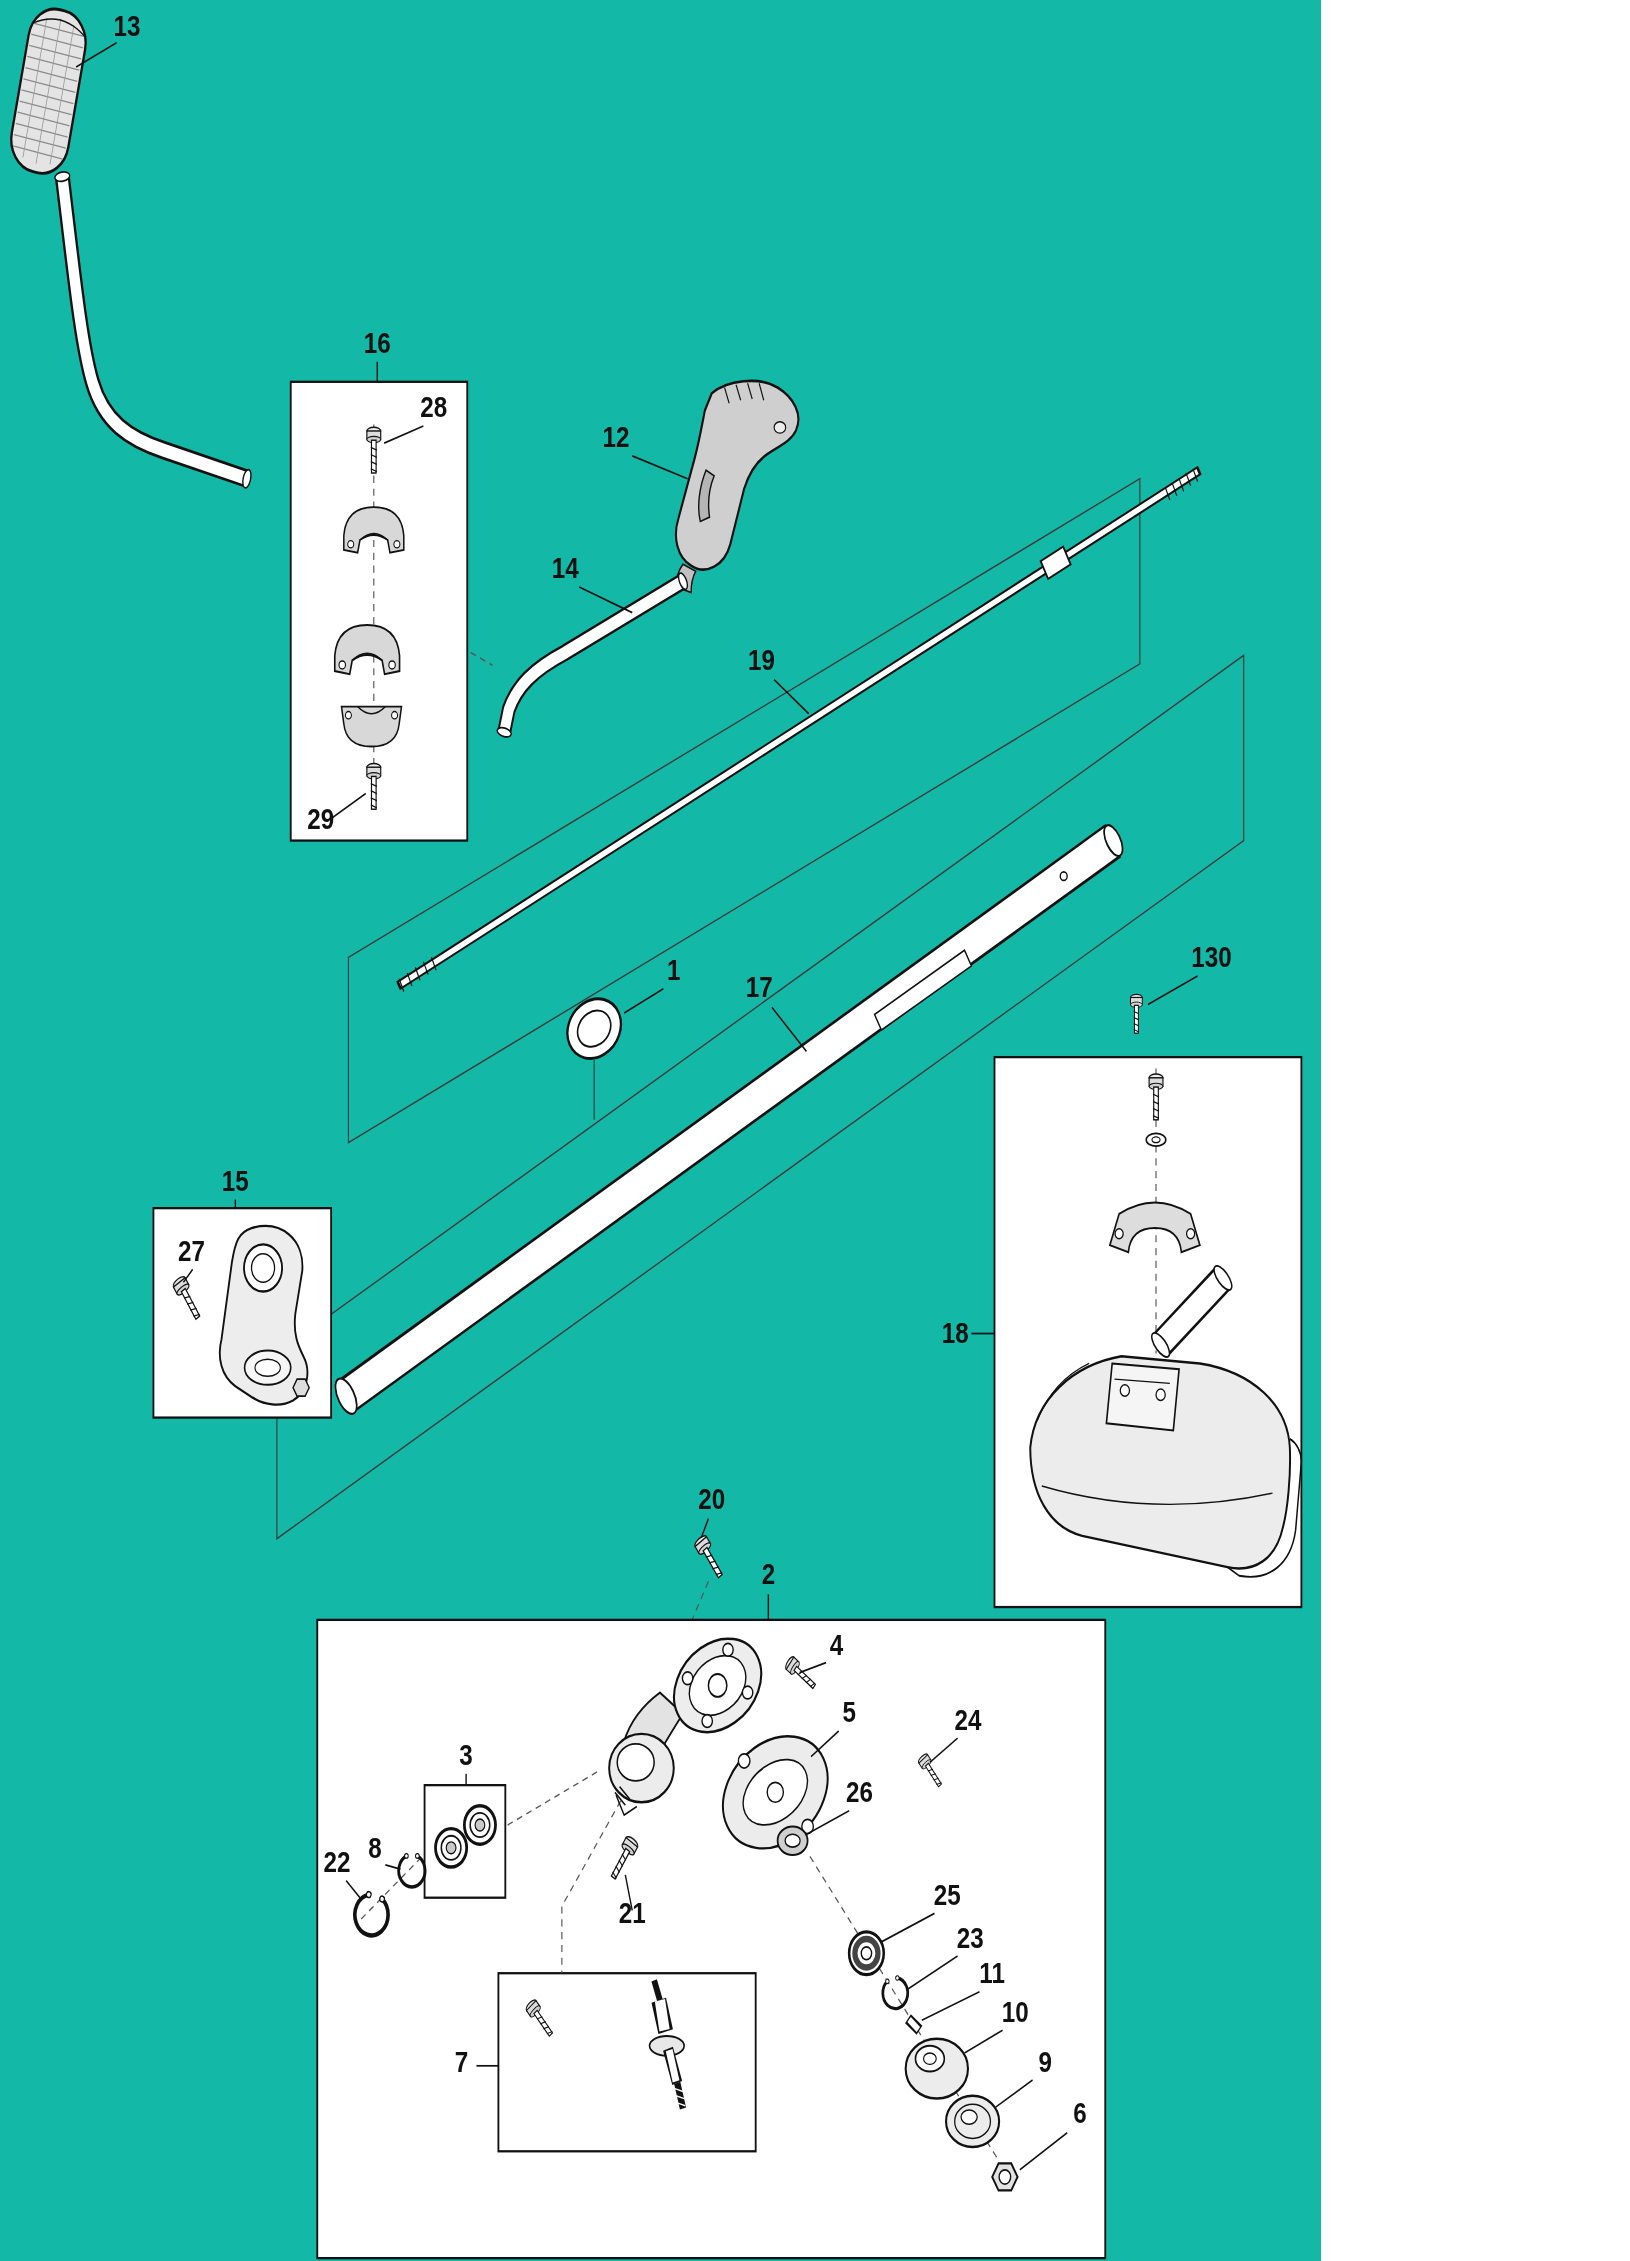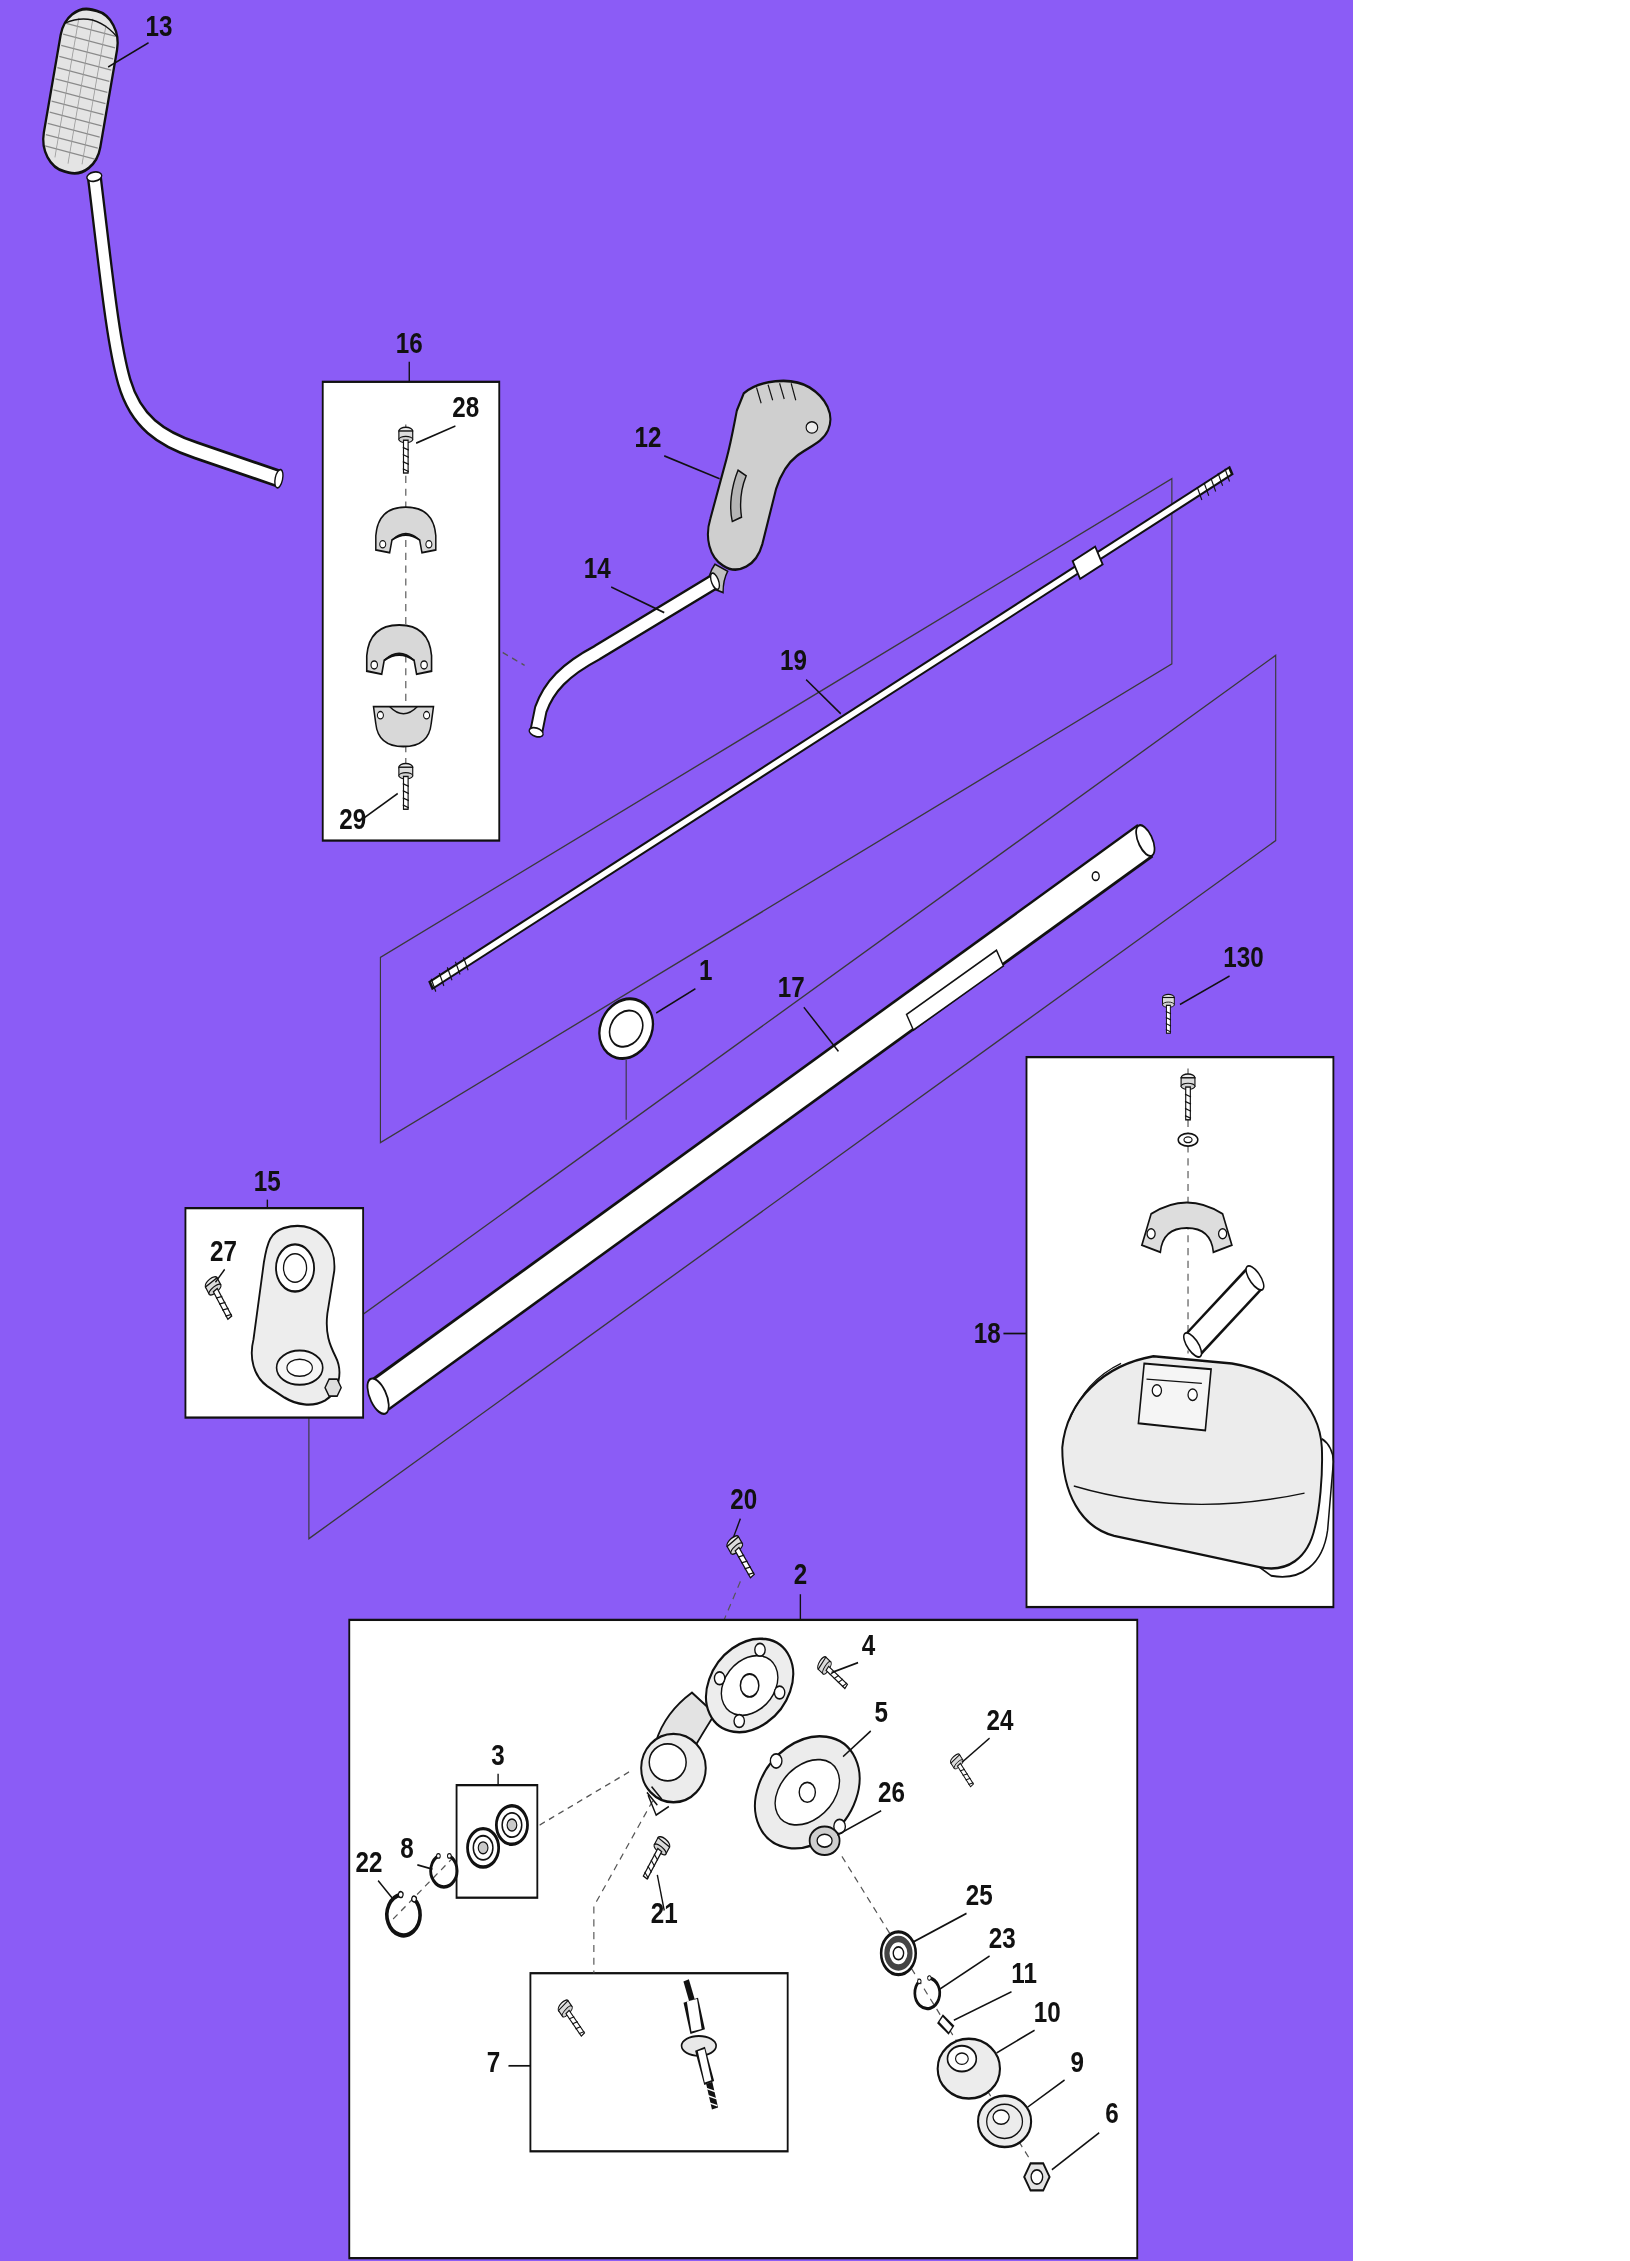--- a/index.html
+++ b/index.html
@@ -1,19 +1,18 @@
 <!DOCTYPE html>
 <html style="font-size:12px"><head>
 <meta charset="utf-8">
 <style>
   html,body{margin:0;padding:0;background:#fff;}
   .page{
-    width:1321px;height:2261px;background:#8b5cf6;position:relative;overflow:hidden;
+    width:1321px;height:2261px;background:#14b8a6;position:relative;overflow:hidden;
     font-family:"Liberation Sans", sans-serif;
-    padding-left:32px;
   }
   svg{display:block;width:100%;height:100%;}
   .callout{
     font-family:"Liberation Sans", sans-serif;
     font-size:21px;font-weight:bold;fill:#111;
     text-anchor:middle;
   }
   .leader{stroke:#111;stroke-width:1.2;fill:none;}
   .frame{stroke:#3a3a3a;stroke-width:1;fill:none;}
   .pbox{fill:#ffffff;stroke:#111;stroke-width:1.6;}

